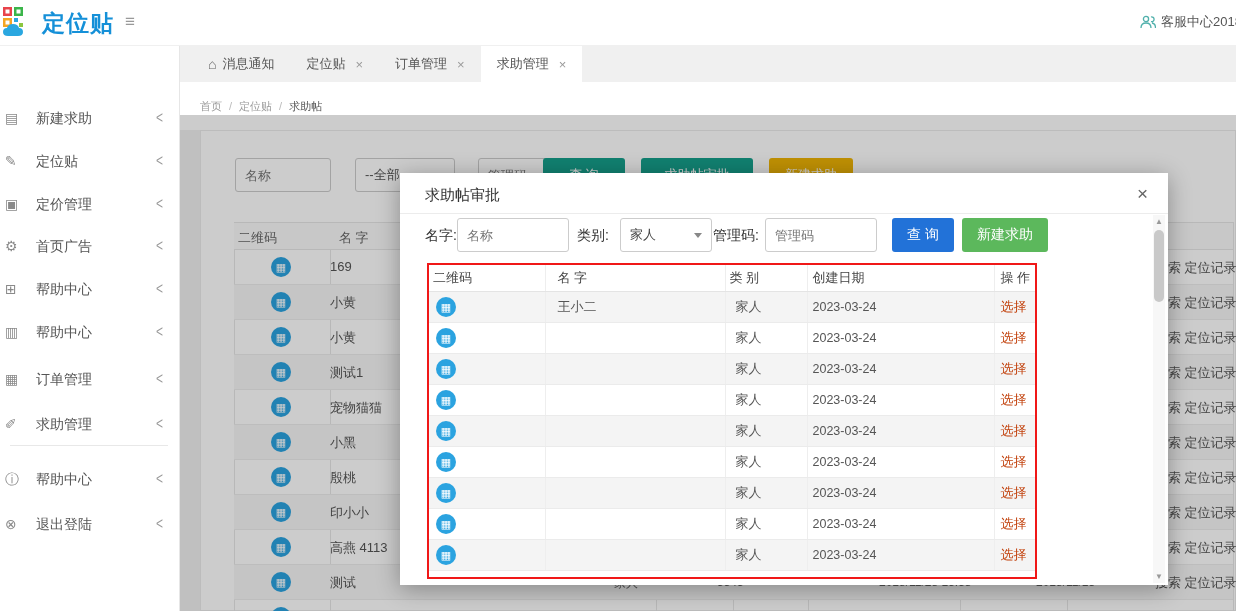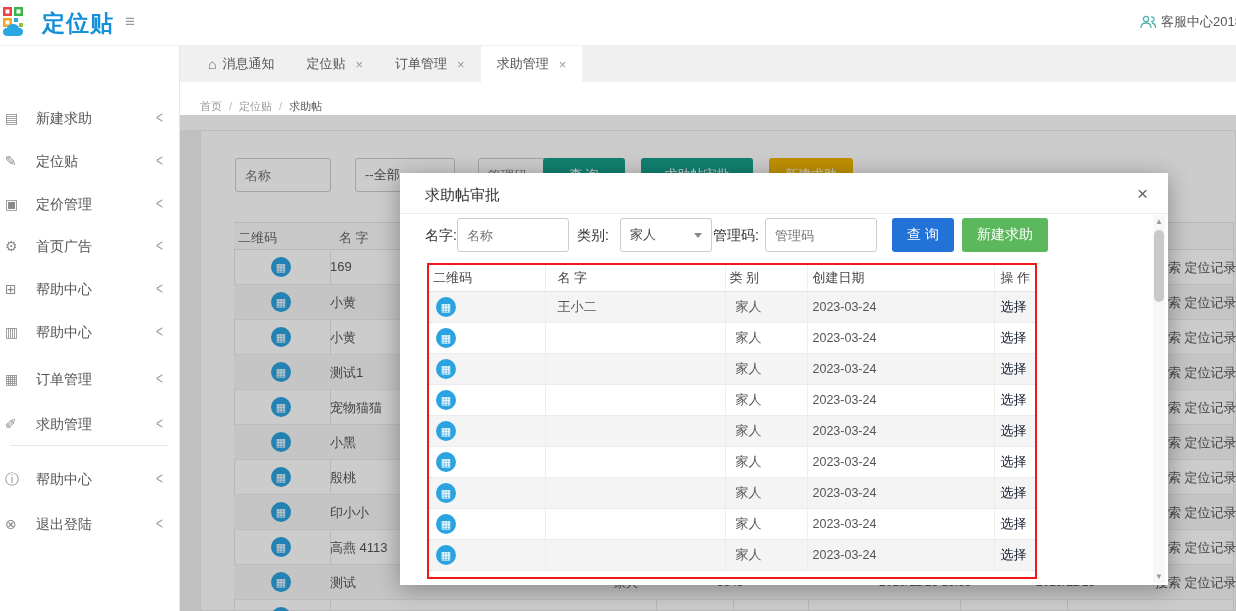--- a/index.html
+++ b/index.html
@@ -69,21 +69,21 @@
   .m-btn { position:absolute; top:45px; height:34px; border:none; border-radius:3px; color:#fff; font-size:14px; cursor:pointer; }
   .m-btn.blue { left:492px; width:62px; background:#2272d8; }
   .m-btn.green { left:562px; width:86px; background:#5cb85c; }
 
   .m-tablewrap { position:absolute; left:27px; top:90px; width:610px; height:316px; border:2px solid #f01818; overflow:hidden; background:#fff; }
   .m-table { width:100%; border-collapse:collapse; table-layout:fixed; }
   .m-table th { height:26px; font-size:13px; font-weight:normal; color:#444; text-align:left; border-bottom:1px solid #e4e4e4; border-right:1px solid #eee; background:#fff; padding:0 0 0 4px; }
   .m-table th.c-name { padding-left:12px; } .m-table th.c-type { } .m-table th.c-date { padding-left:5px; } .m-table th.c-act { padding-left:6px; }
   .m-table td { height:31px; font-size:13px; color:#555; border-bottom:1px solid #ebebeb; border-right:1px solid #eee; padding:0 0 0 4px; }
   .m-table td.c-name { padding-left:12px; } .m-table td.c-type { padding-left:10px; } .m-table td.c-date { padding-left:5px; font-size:12.5px; }
-  .m-table td.c-act { padding-left:6px; cursor:pointer; color:#0f172a; }
+  .m-table td.c-act { padding-left:6px; cursor:pointer; color:#c2410c; }
   .m-table tr.alt td { background:#f4f4f4; }
   .m-table .qr { position:relative; display:inline-block; margin-left:3px; vertical-align:middle; }
 
   
   .m-sb { position:absolute; left:753px; top:42px; width:12px; height:368px; background:#f7f7f7; }
   .m-sb .ar { position:absolute; left:0; width:12px; font-size:8px; color:#999; text-align:center; }
   .m-sb .thumb { position:absolute; left:1px; top:15px; width:10px; height:72px; background:#c9c9c9; border-radius:5px; }
 </style>
 </head>
 <body>

